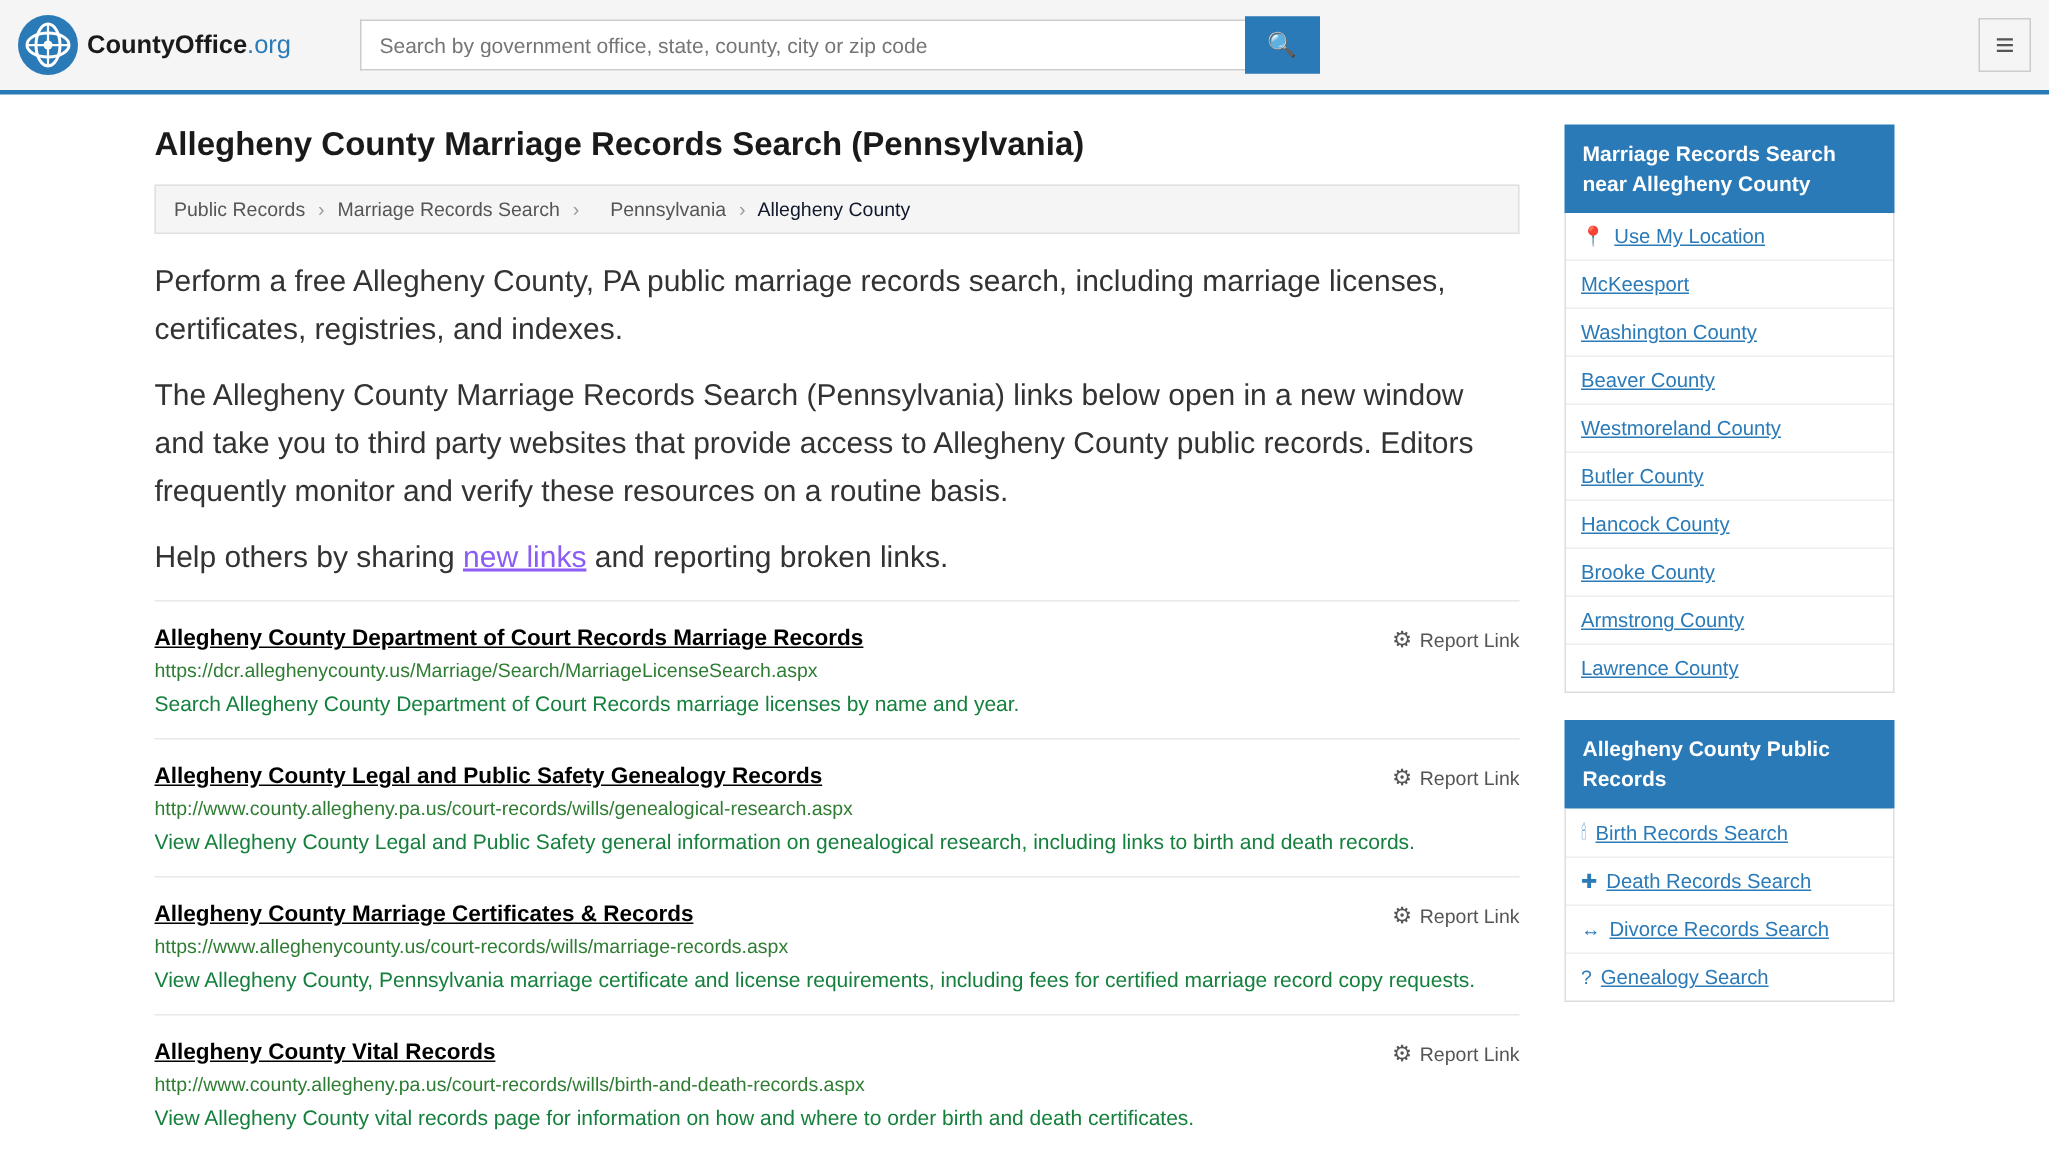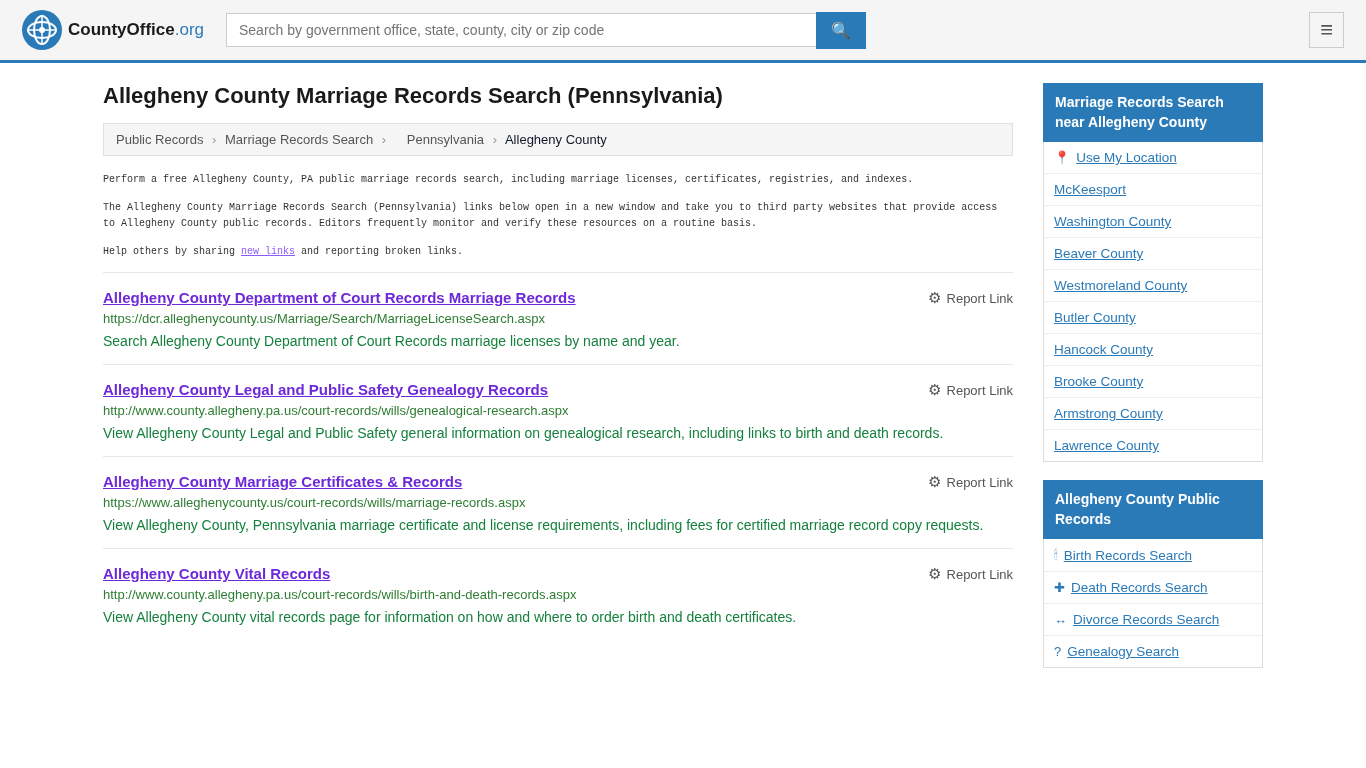--- a/index.html
+++ b/index.html
@@ -2,24 +2,24 @@
 <html><head>
   <meta charset="utf-8">
   <style>
     * { box-sizing: border-box; margin: 0; padding: 0; }
     body { font-family: Arial, sans-serif; font-size: 14px; color: #333; background: #fff; }
 
     
     #header {
       background: #f5f5f5;
       border-bottom: 3px solid #2a7ab8;
-      padding: 10px 22px;
-      display: flex;
-      align-items: center;
-      gap: 4px;
+      padding: 10px 12px;
+      display: flex;
+      align-items: center;
+      gap: 28px;
     }
     #logo-area {
       display: flex;
       align-items: center;
       gap: 6px;
       min-width: 200px;
     }
     #logo-icon {
       width: 40px;
       height: 40px;
@@ -85,43 +85,42 @@
       border: 1px solid #e0e0e0;
       padding: 8px 12px;
       font-size: 13px;
       color: #555;
       margin-bottom: 16px;
     }
     #breadcrumb a { color: #555; text-decoration: none; }
 
     
     .desc-para {
-      font-size: 10px;
+      font-size: 20px;
       color: #333;
       line-height: 1.6;
       margin-bottom: 12px;
-      font-family: Liberation Mono, monospace;
     }
     .desc-para a { color: #8b5cf6; text-decoration: underline; }
 
     
     .result-entry {
       border-top: 1px solid #e8e8e8;
       padding: 16px 0 12px 0;
     }
     .result-header {
       display: flex;
       align-items: flex-start;
       justify-content: space-between;
       margin-bottom: 4px;
     }
     .result-title {
       font-size: 15px;
       font-weight: bold;
-      color: #6d28d9;
+      color: #000000;
       text-decoration: underline;
       cursor: pointer;
     }
     .report-link {
       display: flex;
       align-items: center;
       gap: 5px;
       font-size: 13px;
       color: #555;
       cursor: pointer;

